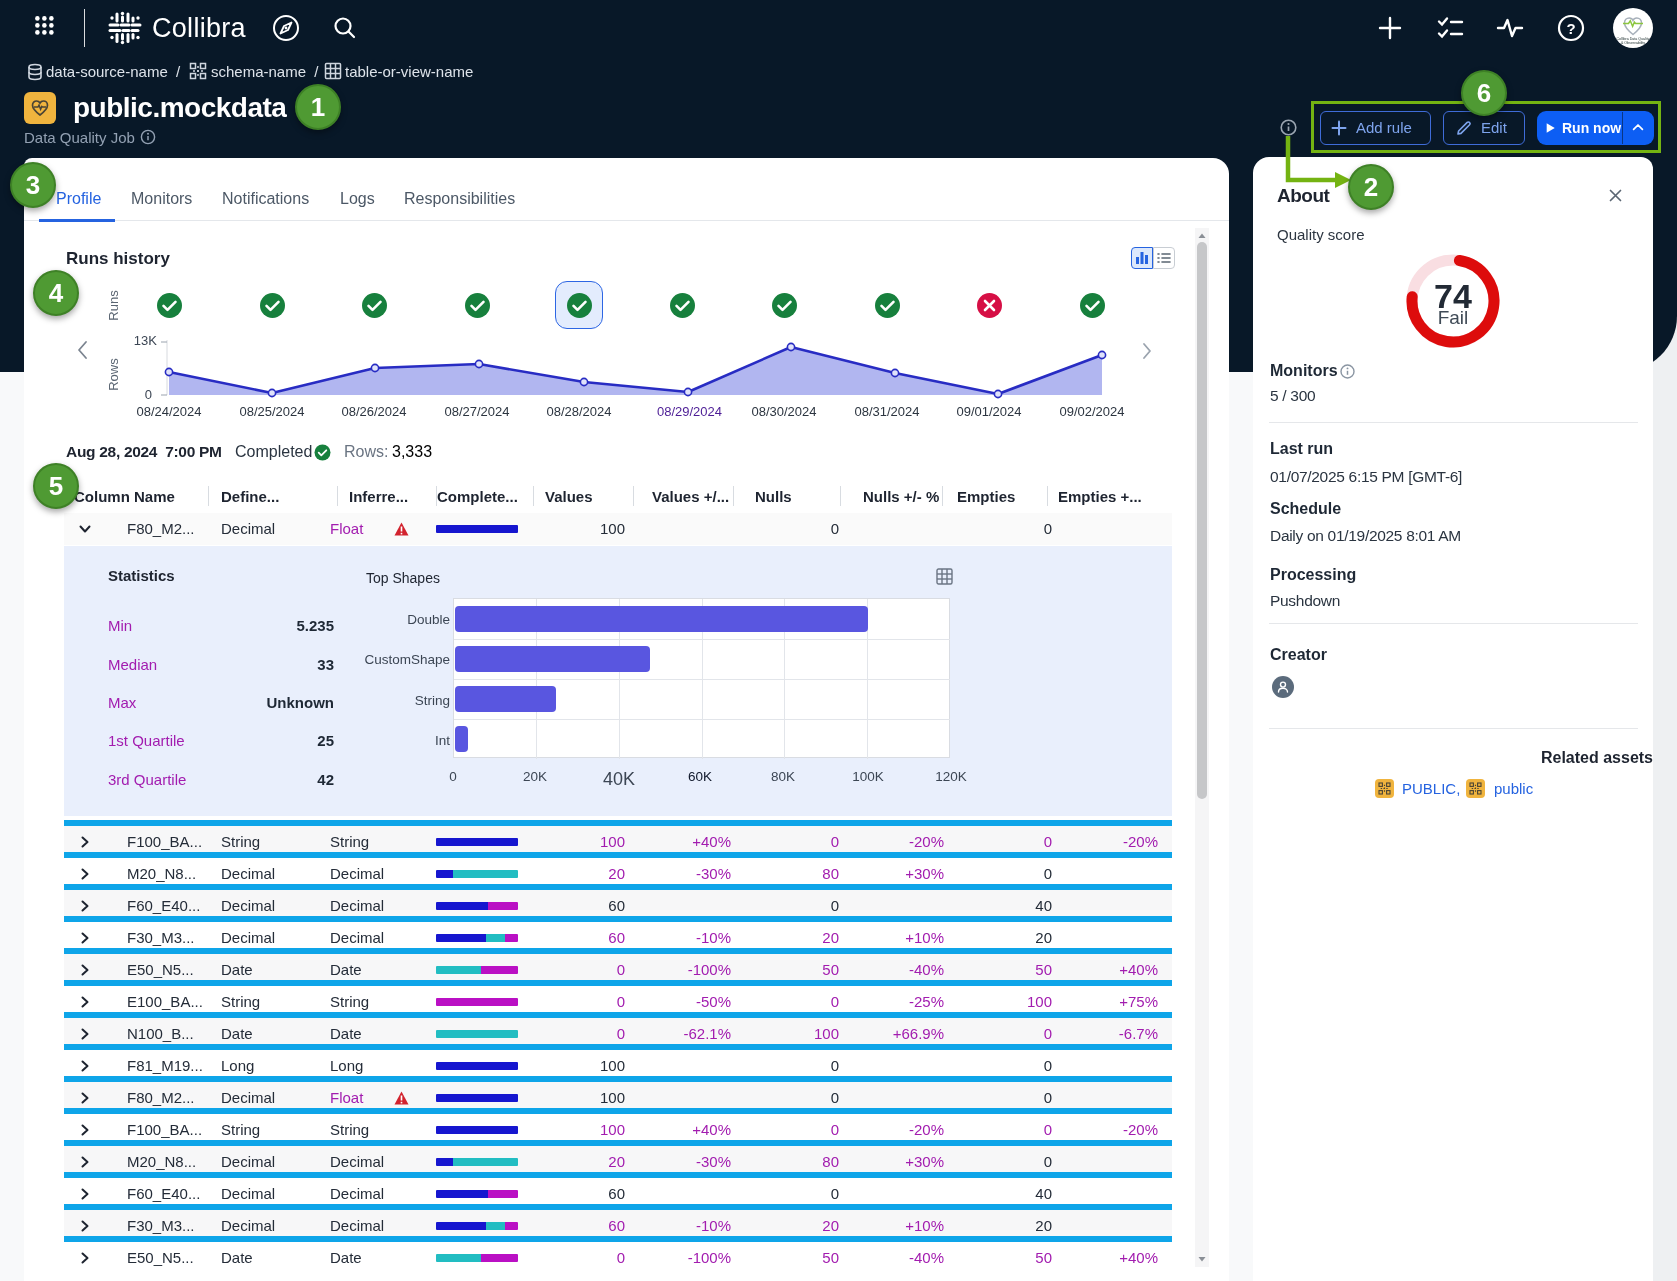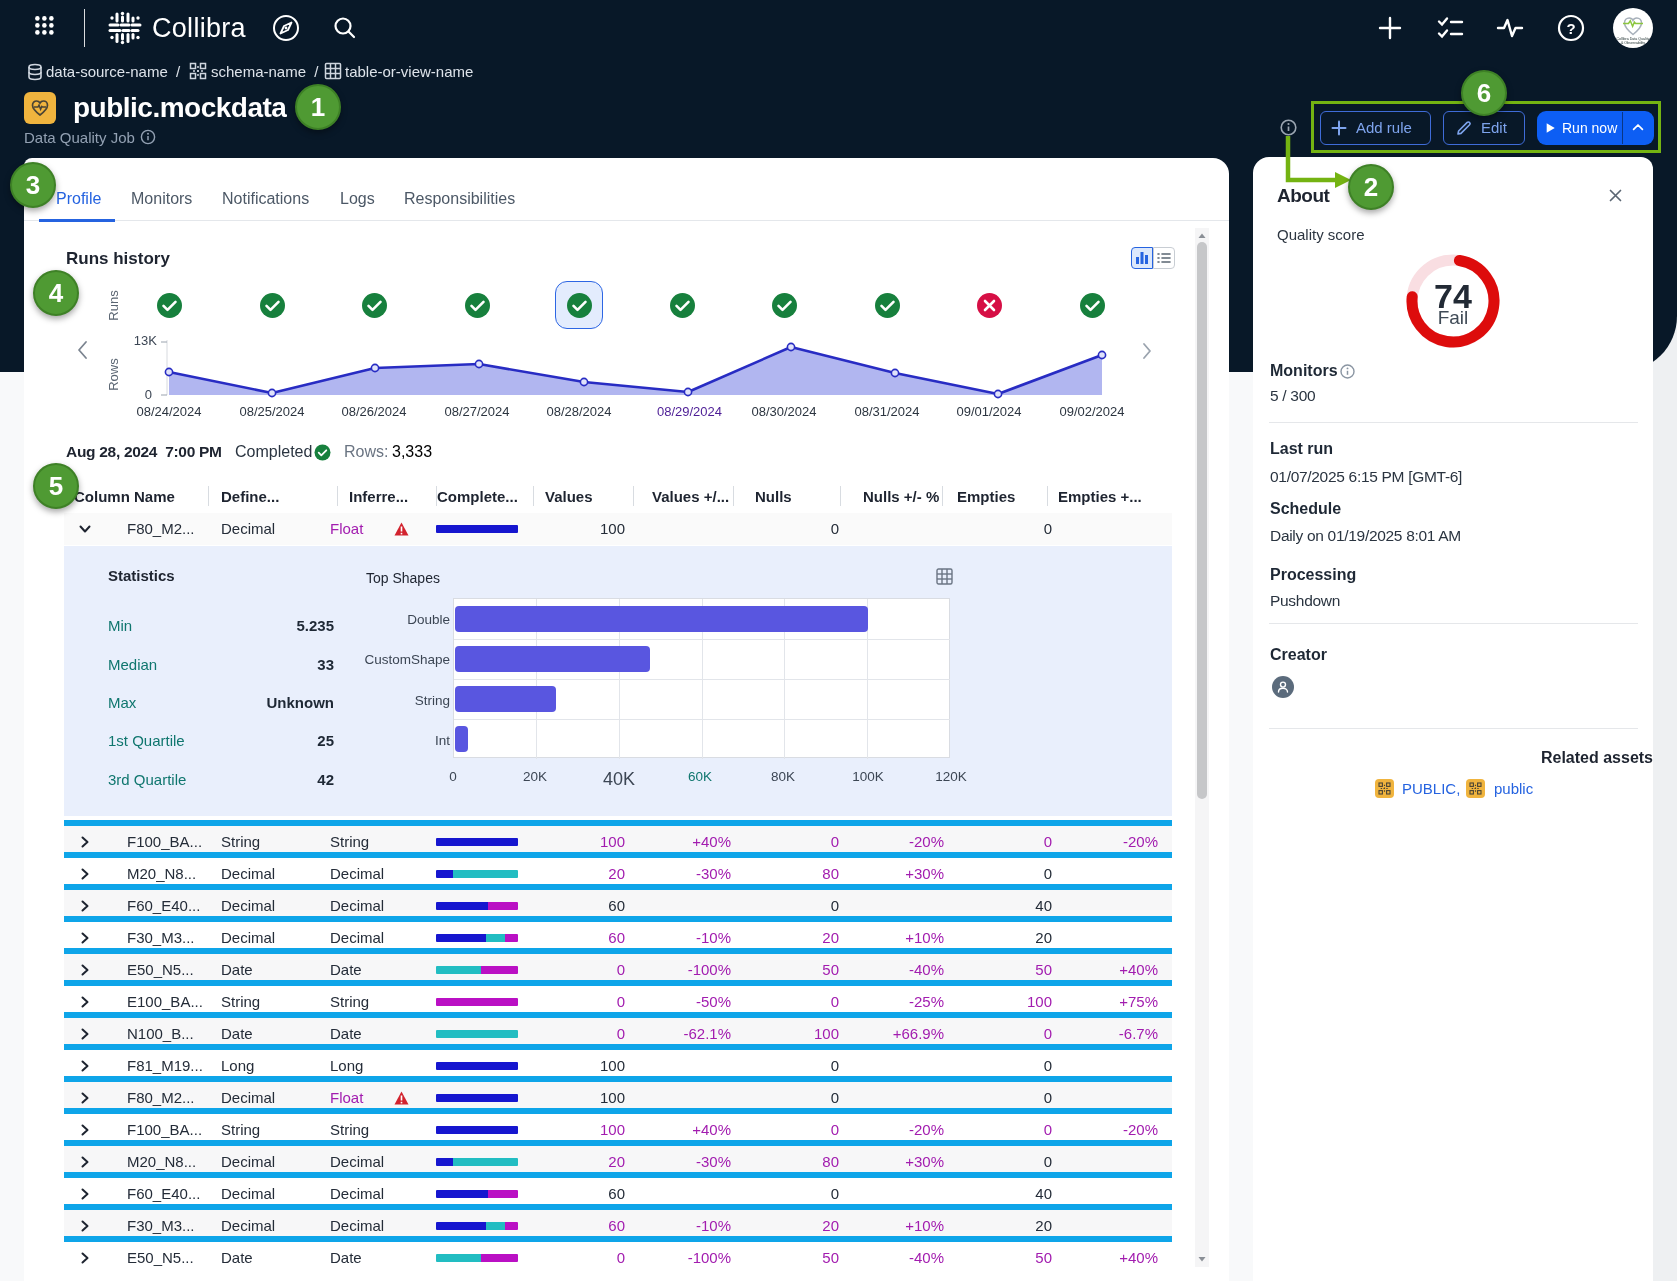--- a/index.html
+++ b/index.html
@@ -23,21 +23,21 @@
   .v1 { left:469px; width:92px; top:7px; text-align:right; }
   .v2 { left:569px; width:98px; top:7px; text-align:right; }
   .v3 { left:669px; width:106px; top:7px; text-align:right; }
   .v4 { left:776px; width:104px; top:7px; text-align:right; }
   .v5 { left:878px; width:110px; top:7px; text-align:right; }
   .v6 { left:983px; width:111px; top:7px; text-align:right; }
   .red { color:#a21caf; }
   .seg-b { background:#1616cf; height:8px; }
   .seg-t { background:#22bdc2; height:8px; }
   .seg-m { background:#ba10c4; height:8px; }
-  .statlbl { position:absolute; font-size:15px; color:#0f766e; }
+  .statlbl { position:absolute; font-size:15px; color:#a21caf; }
   .statval { position:absolute; font-size:15px; font-weight:bold; color:#1e2835; width:120px; text-align:right; }
   .abt-h { position:absolute; font-weight:bold; font-size:16px; color:#1e2835; }
   .abt-v { position:absolute; font-size:15.5px; color:#2a3440; letter-spacing:-0.3px; }
   .gridline { position:absolute; top:0; width:1px; height:160px; background:#e2e5ea; }
 </style>
 </head>
 <body>
 <div class="abs" style="left:0;top:372px;width:24px;height:909px;background:#f8f9fa"></div>
 <div class="abs" style="left:1229px;top:372px;width:24px;height:909px;background:#f8f9fa"></div>
 <div class="hdr"></div>
@@ -180,21 +180,21 @@
 <div class="abs" style="left:1356px;top:119px;font-size:15px;color:#7ea4ee">Add rule</div>
 <div class="abs" style="left:1443px;top:111px;width:82px;height:34px;border:1.5px solid #3f6cd8;border-radius:6px;"></div>
 <svg class="abs" style="left:1456px;top:120px" width="16" height="16" viewBox="0 0 16 16">
   <path d="M2 14 L2.6 11 L11.2 2.4 C11.8 1.8 12.8 1.8 13.4 2.4 L13.6 2.6 C14.2 3.2 14.2 4.2 13.6 4.8 L5 13.4 L2 14 Z" fill="none" stroke="#7ea4ee" stroke-width="1.6" stroke-linejoin="round"></path>
 </svg>
 <div class="abs" style="left:1481px;top:119px;font-size:15px;color:#7ea4ee">Edit</div>
 <div class="abs" style="left:1537px;top:111px;width:117px;height:34px;background:#0d5ef4;border-radius:9px;"></div>
 <svg class="abs" style="left:1545px;top:122px" width="11" height="12" viewBox="0 0 13 14">
     <path d="M2 1.5 L11.5 7 L2 12.5 Z" fill="#fff"></path>
   </svg>
-<div class="abs" style="left:1562px;top:120px;font-size:14px;font-weight:400;color:#fff">Run now</div>
+<div class="abs" style="left:1562px;top:120px;font-size:14px;font-weight:700;color:#fff">Run now</div>
 <div class="abs" style="left:1622px;top:112px;width:1px;height:32px;background:rgba(8,22,40,.55)"></div>
 <svg class="abs" style="left:1632px;top:122px" width="12" height="10" viewBox="0 0 15 11">
     <path d="M2 8.5 L7.5 3 L13 8.5" fill="none" stroke="#fff" stroke-width="2.2" stroke-linecap="round" stroke-linejoin="round"></path>
   </svg>
 
 <svg class="abs" style="left:1282px;top:136px;z-index:45" width="80" height="60" viewBox="0 0 80 60">
   <path d="M6 0 L6 44 L55 44" fill="none" stroke="#74b312" stroke-width="4.5"></path>
   <path d="M53 36 L69 44 L53 52 Z" fill="#74b312"></path>
 </svg>
 
@@ -404,21 +404,21 @@
     <div class="abs" style="left:0;top:80px;width:496px;height:1px;background:#e2e5ea"></div>
     <div class="abs" style="left:0;top:120px;width:496px;height:1px;background:#e2e5ea"></div>
     <div class="abs" style="left:1px;top:7px;width:413px;height:26px;background:#5956e0;border-radius:4px"></div>
     <div class="abs" style="left:1px;top:47px;width:195px;height:26px;background:#5956e0;border-radius:4px"></div>
     <div class="abs" style="left:1px;top:87px;width:101px;height:26px;background:#5956e0;border-radius:4px"></div>
     <div class="abs" style="left:1px;top:127px;width:13px;height:26px;background:#5956e0;border-radius:4px"></div>
   </div>
   <div class="abs" style="left:374px;top:223px;width:30px;text-align:center;font-size:13.5px;color:#3c4654">0</div>
   <div class="abs" style="left:456px;top:223px;width:30px;text-align:center;font-size:13.5px;color:#3c4654">20K</div>
   <div class="abs" style="left:539px;top:223px;width:30px;text-align:center;font-size:18px;color:#3c4654">40K</div>
-  <div class="abs" style="left:621px;top:223px;width:30px;text-align:center;font-size:13.5px;color:#0f766e">60K</div>
+  <div class="abs" style="left:621px;top:223px;width:30px;text-align:center;font-size:13.5px;color:#0f172a">60K</div>
   <div class="abs" style="left:704px;top:223px;width:30px;text-align:center;font-size:13.5px;color:#3c4654">80K</div>
   <div class="abs" style="left:786px;top:223px;width:36px;text-align:center;font-size:13.5px;color:#3c4654">100K</div>
   <div class="abs" style="left:869px;top:223px;width:36px;text-align:center;font-size:13.5px;color:#3c4654">120K</div>
 </div>
 
 <div class="trow rowstripe" style="top:820px">
     <svg class="tchev" width="14" height="14" viewBox="0 0 14 14">
       <path d="M4.5 2.5 L9.5 7 L4.5 11.5" fill="none" stroke="#1e2430" stroke-width="2" stroke-linecap="round" stroke-linejoin="round"></path>
     </svg>
     <div class="tname">F100_BA...</div>

